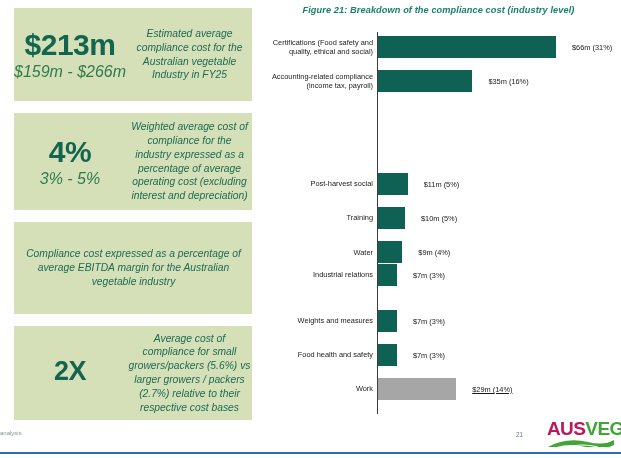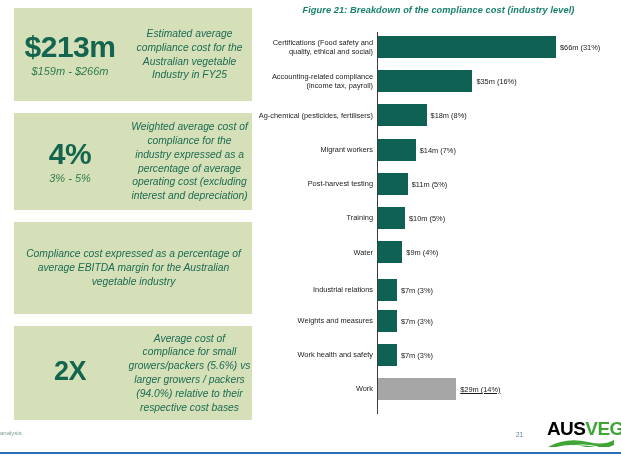--- a/index.html
+++ b/index.html
@@ -58,21 +58,21 @@
     color: #14654f;
     letter-spacing: -0.5px;
     white-space: nowrap;
   }
   .c0 .stat-value { font-size: 30px; }
   .c1 .stat-value { font-size: 30px; }
   .c2 .stat-value { font-size: 30px; }
   .c3 .stat-value { font-size: 27px; }
 
   .stat-range {
-    font-size: 11px;
+    font-size: 16px;
     font-style: italic;
     color: #2f7a50;
     margin-top: 4px;
     white-space: nowrap;
   }
 
   .stat-desc {
     flex: 1 1 auto;
     padding-right: 1px;
     padding-left: 2px;
@@ -144,20 +144,21 @@
     top: 6px;
     background: #0f6154;
   }
   .bar-rect.other { background: #a6a6a6; }
   .bar-value-label {
     position: absolute;
     font-size: 7.4px;
     color: #1a1a1a;
     top: 13px;
     white-space: nowrap;
+    margin-left: 12px;
   }
 
   
   #footer {
     position: absolute;
     left: 0;
     top: 420px;
     width: 621px;
     height: 38px;
     background: #ffffff;
@@ -186,21 +187,21 @@
   }
   #logo-word {
     position: absolute;
     left: 0;
     top: 2px;
     font-size: 19px;
     font-weight: bold;
     letter-spacing: -0.6px;
     line-height: 1;
   }
-  #logo-aus { color: #000000; }
+  #logo-aus { color: #be185d; }
   #logo-veg { color: #3fa535; }
   #logo-swoosh {
     position: absolute;
     left: 1px;
     top: 19px;
     width: 66px;
     height: 11px;
     overflow: hidden;
   }
   #bottom-rule {
@@ -237,77 +238,67 @@
 
     <div class="stat-card c2">
       <div class="stat-desc">Compliance cost expressed as a percentage of average EBITDA margin for the Australian vegetable industry</div>
     </div>
 
     <div class="stat-card c3">
       <div class="stat-figure-wrap">
         <div class="stat-value">2X</div>
         <div class="stat-range"></div>
       </div>
-      <div class="stat-desc">Average cost of compliance for small growers/packers (5.6%) vs larger growers / packers (94.0%) relative to their respective cost bases</div>
+      <div class="stat-desc">Average cost of compliance for small growers/packers (5.6%) vs larger growers / packers (2.7%) relative to their respective cost bases</div>
     </div>
 
   </div>
 
   <div id="chart-panel">
     <div id="chart-title">Figure 21: Breakdown of the compliance cost (industry level)</div>
     <div id="plot">
       <div id="axis-line"></div>
 
     <div class="bar-row" style="top: 4px;">
           <div class="bar-cat-label">Certifications (Food safety and quality, ethical and social)</div>
           <div class="bar-rect" style="width: 178px; background: rgb(15, 97, 84);"></div>
           <div class="bar-value-label" style="left: 304px;">$66m (31%)</div>
         </div>
         <div class="bar-row" style="top: 38.2px;">
           <div class="bar-cat-label">Accounting-related compliance (income tax, payroll)</div>
           <div class="bar-rect" style="width: 94.3939px; background: rgb(15, 97, 84);"></div>
           <div class="bar-value-label" style="left: 220.394px;">$35m (16%)</div>
         </div>
-        <div class="bar-row" style="top: 72.4px;">
-          <div class="bar-cat-label">Ag-chemical (pesticides, fertilisers)</div>
-          <div class="bar-rect" style="width: 48.5455px; background: rgb(15, 97, 84);"></div>
-          <div class="bar-value-label" style="left: 174.545px;">$18m (8%)</div>
-        </div>
-        <div class="bar-row" style="top: 106.6px;">
-          <div class="bar-cat-label">Migrant workers</div>
-          <div class="bar-rect" style="width: 37.7576px; background: rgb(15, 97, 84);"></div>
-          <div class="bar-value-label" style="left: 163.758px;">$14m (7%)</div>
-        </div>
         <div class="bar-row" style="top: 140.8px;">
-          <div class="bar-cat-label">Post-harvest testing</div>
+          <div class="bar-cat-label">Post-harvest social</div>
           <div class="bar-rect" style="width: 29.6667px; background: rgb(15, 97, 84);"></div>
           <div class="bar-value-label" style="left: 155.667px;">$11m (5%)</div>
         </div>
         <div class="bar-row" style="top: 175px;">
           <div class="bar-cat-label">Training</div>
           <div class="bar-rect" style="width: 26.9697px; background: rgb(15, 97, 84);"></div>
           <div class="bar-value-label" style="left: 152.97px;">$10m (5%)</div>
         </div>
         <div class="bar-row" style="top: 209.2px;">
           <div class="bar-cat-label">Water</div>
           <div class="bar-rect" style="width: 24.2727px; background: rgb(15, 97, 84);"></div>
           <div class="bar-value-label" style="left: 150.273px;">$9m (4%)</div>
         </div>
-        <div class="bar-row" style="top: 247px;">
+        <div class="bar-row" style="top: 232px;">
           <div class="bar-cat-label">Industrial relations</div>
           <div class="bar-rect" style="width: 18.8788px; background: rgb(15, 97, 84);"></div>
           <div class="bar-value-label" style="left: 144.879px;">$7m (3%)</div>
         </div>
         <div class="bar-row" style="top: 277.6px;">
           <div class="bar-cat-label">Weights and measures</div>
           <div class="bar-rect" style="width: 18.8788px; background: rgb(15, 97, 84);"></div>
           <div class="bar-value-label" style="left: 144.879px;">$7m (3%)</div>
         </div>
         <div class="bar-row" style="top: 311.8px;">
-          <div class="bar-cat-label">Work health and safety</div>
+          <div class="bar-cat-label">Food health and safety</div>
           <div class="bar-rect" style="width: 18.8788px; background: rgb(15, 97, 84);"></div>
           <div class="bar-value-label" style="left: 144.879px;">$7m (3%)</div>
         </div>
         <div class="bar-row" style="top: 346px;">
           <div class="bar-cat-label">Work</div>
           <div class="bar-rect other" style="width: 78.2121px; background: rgb(166, 166, 166);"></div>
           <div class="bar-value-label" style="left: 204.212px; text-decoration: underline;">$29m (14%)</div>
         </div>
       </div>
   </div>

